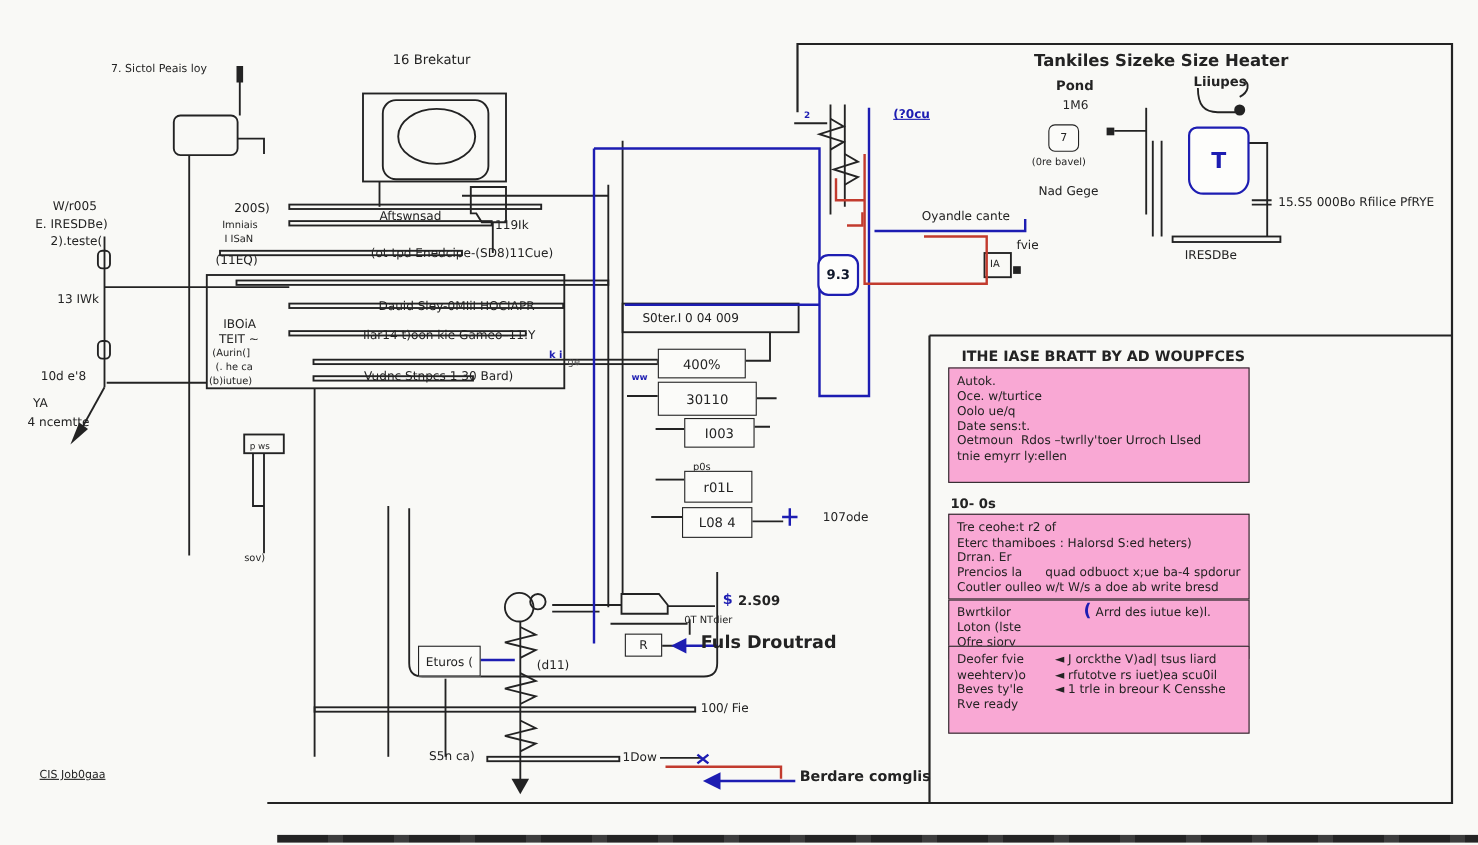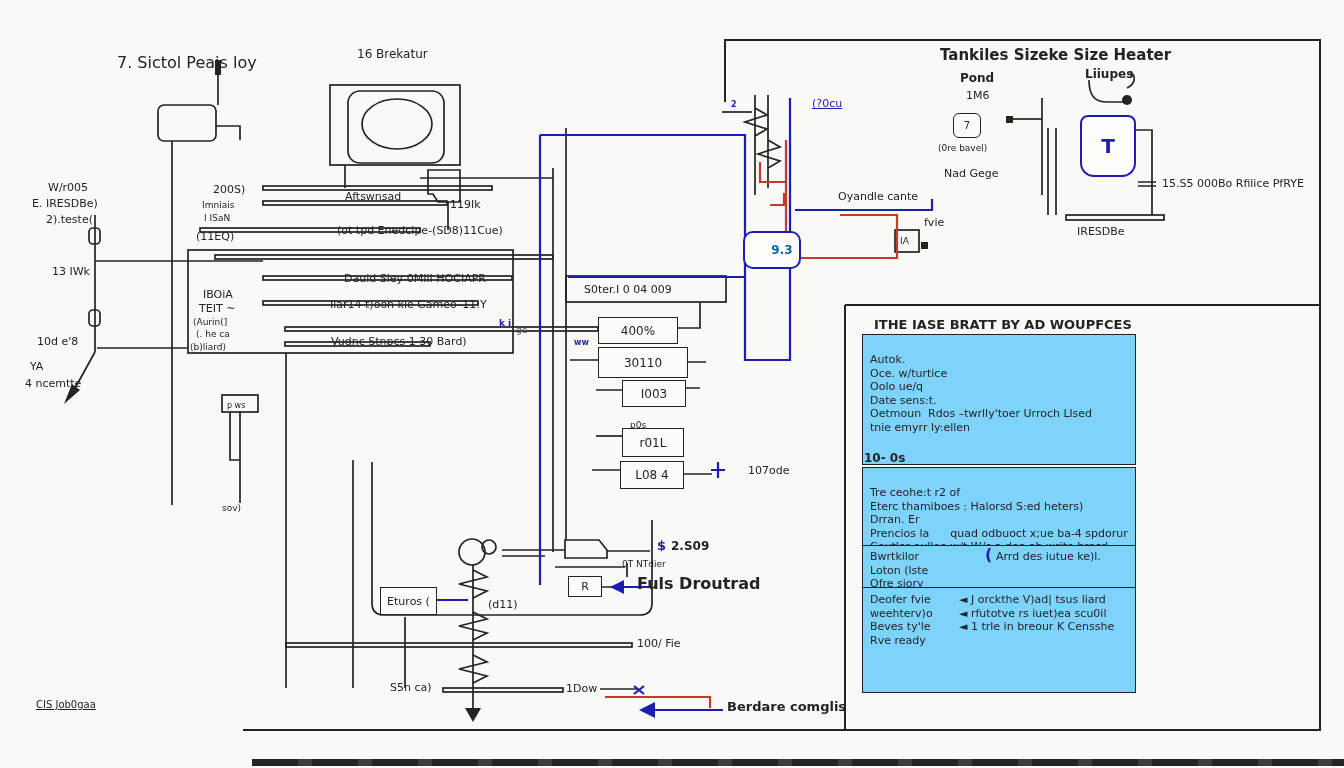--- a/index.html
+++ b/index.html
@@ -6,26 +6,26 @@
   body{background:#f7f7f4;font-family:"DejaVu Sans",sans-serif;}
   #stage{position:relative;width:1344px;height:768px;background:#f9f9f6;overflow:hidden;}
   #stage svg{position:absolute;left:0;top:0;}
   .lbl{position:absolute;font-size:11px;color:#232323;white-space:pre;line-height:13px;}
   .sm{font-size:9px;}
   .xs{font-size:8px;}
   .b{font-weight:bold;}
   .blue{color:#1d1db2;}
   .u{text-decoration:underline;}
   .cbox{position:absolute;border:1.7px solid #232323;background:#fbfbf9;display:flex;align-items:center;justify-content:center;font-size:12px;color:#232323;}
-  .tbox{position:absolute;border:1.6px solid #232323;background:#7dd3fc;padding:18px 7px;font-size:11px;color:#232323;line-height:13.5px;}
+  .tbox{position:absolute;border:1.6px solid #232323;background:#f9a8d4;padding:5px 7px;font-size:11px;color:#232323;line-height:13.5px;}
   .tline{white-space:pre-wrap;}
   .tanklbl{position:absolute;border:2.4px solid #1d1db2;border-radius:8px 8px 14px 14px;background:#fdfdfb;
            display:flex;align-items:center;justify-content:center;color:#1d1db2;font-weight:bold;}
   .gauge{position:absolute;border:2.2px solid #1d1db2;border-radius:10px;background:#fdfdfb;
-         display:flex;align-items:center;justify-content:center;color:#0369a1;font-weight:bold;font-size:12px;padding-left:20px;}
+         display:flex;align-items:center;justify-content:center;color:#0f172a;font-weight:bold;font-size:12px;}
   .edge{position:absolute;background:repeating-linear-gradient(90deg,#242424 0 46px,#3d3d3d 46px 60px);}
 </style>
 </head>
 <body>
 
 <div id="stage">
 
   <svg width="1344" height="768" viewBox="0 0 1344 768">
 
     <g stroke="#232323" stroke-width="2" fill="none">
@@ -139,21 +139,21 @@
     </g>
 
     <g stroke="#c23b2e" stroke-width="2.2" fill="none">
       <path d="M786,140 V258 H897 V215 H840"></path>
       <path d="M760,162 V182 H786"></path>
       <path d="M770,205 h14 v-12"></path>
       <path d="M605,697 H710 V708"></path>
     </g>
   </svg>
 
-  <div class="lbl" style="left:117px;top:56px;font-size:16px">7. Sictol Peais loy</div>
+  <div class="lbl" style="left:101px;top:56px;font-size:10px">7. Sictol Peais loy</div>
   <div class="lbl" style="left:357px;top:48px;font-size:12px">16 Brekatur</div>
   <div class="lbl" style="left:450px;top:198px">119Ik</div>
 
   <div class="lbl" style="left:48px;top:181px">W/r005</div>
   <div class="lbl" style="left:32px;top:197px">E. IRESDBe)</div>
   <div class="lbl" style="left:46px;top:213px">2).teste(</div>
   <div class="lbl" style="left:52px;top:265px">13 IWk</div>
   <div class="lbl" style="left:37px;top:335px">10d e'8</div>
   <div class="lbl" style="left:30px;top:360px">YA</div>
   <div class="lbl" style="left:25px;top:377px">4 ncemtte</div>
@@ -163,21 +163,21 @@
   <div class="lbl" style="left:213px;top:183px">200S)</div>
   <div class="lbl sm" style="left:202px;top:199px">Imniais</div>
   <div class="lbl sm" style="left:204px;top:212px">I ISaN</div>
   <div class="lbl" style="left:196px;top:230px">(11EQ)</div>
   <div class="lbl" style="left:345px;top:190px">Aftswnsad</div>
   <div class="lbl" style="left:337px;top:224px">(ot tpd Enedcipe-(SD8)11Cue)</div>
   <div class="lbl" style="left:203px;top:288px">IBOiA</div>
   <div class="lbl" style="left:199px;top:302px">TEIT ~</div>
   <div class="lbl sm" style="left:193px;top:316px">(Aurin(]</div>
   <div class="lbl sm" style="left:196px;top:328px">(. he ca</div>
-  <div class="lbl sm" style="left:190px;top:341px">(b)liard)</div>
+  <div class="lbl sm" style="left:190px;top:341px">(b)iutue)</div>
   <div class="lbl" style="left:344px;top:272px">Dauid Sley-0MIiI HOCIAPR</div>
   <div class="lbl" style="left:330px;top:298px">Ilar14 t)oon kie Gameo–11:Y</div>
   <div class="lbl" style="left:331px;top:335px">Vudnc Stnpcs 1 30 Bard)</div>
   <div class="lbl sm blue b" style="left:499px;top:317px">k i</div>
   <div class="lbl sm" style="left:516px;top:324px;color:#555">ge</div>
 
 
   <div class="lbl" style="left:584px;top:283px">S0ter.I 0 04 009</div>
   <div class="cbox" style="left:598px;top:317px;width:78px;height:25px">400%</div>
   <div class="cbox" style="left:598px;top:347px;width:88px;height:29px">30110</div>
@@ -193,21 +193,21 @@
   <span class="lbl blue b" style="left:657px;top:539px;font-size:13px">$</span>
   <span class="lbl b" style="left:671px;top:540px;font-size:12px">2.S09</span>
   <div class="lbl sm" style="left:622px;top:558px">0T NTdier</div>
   <div class="cbox" style="left:568px;top:576px;width:32px;height:19px;font-size:11px">R</div>
   <div class="lbl b" style="left:637px;top:577px;font-size:16px">Fuls Droutrad</div>
   <div class="lbl" style="left:637px;top:637px">100/ Fie</div>
   <div class="lbl" style="left:566px;top:682px">1Dow</div>
   <div class="lbl" style="left:390px;top:681px">S5n ca)</div>
   <div class="lbl b" style="left:727px;top:700px;font-size:13px">Berdare comglis</div>
 
-  <div class="lbl blue u" style="left:812px;top:97px;font-weight:normal">(?0cu</div>
+  <div class="lbl blue u" style="left:812px;top:97px;font-weight:bold">(?0cu</div>
   <div class="lbl xs blue b" style="left:731px;top:98px">2</div>
   <div class="lbl" style="left:838px;top:190px">Oyandle cante</div>
   <div class="lbl" style="left:924px;top:216px">fvie</div>
   <div class="lbl sm" style="left:900px;top:235px">IA</div>
   <div class="gauge" style="left:743px;top:231px;width:34px;height:34px">9.3</div>
 
   <div class="lbl b" style="left:940px;top:49px;font-size:15px">Tankiles Sizeke Size Heater</div>
   <div class="lbl b" style="left:960px;top:72px;font-size:12px">Pond</div>
   <div class="lbl" style="left:966px;top:89px">1M6</div>
   <div class="cbox" style="left:953px;top:113px;width:26px;height:23px;border-radius:6px;font-size:10px">7</div>

